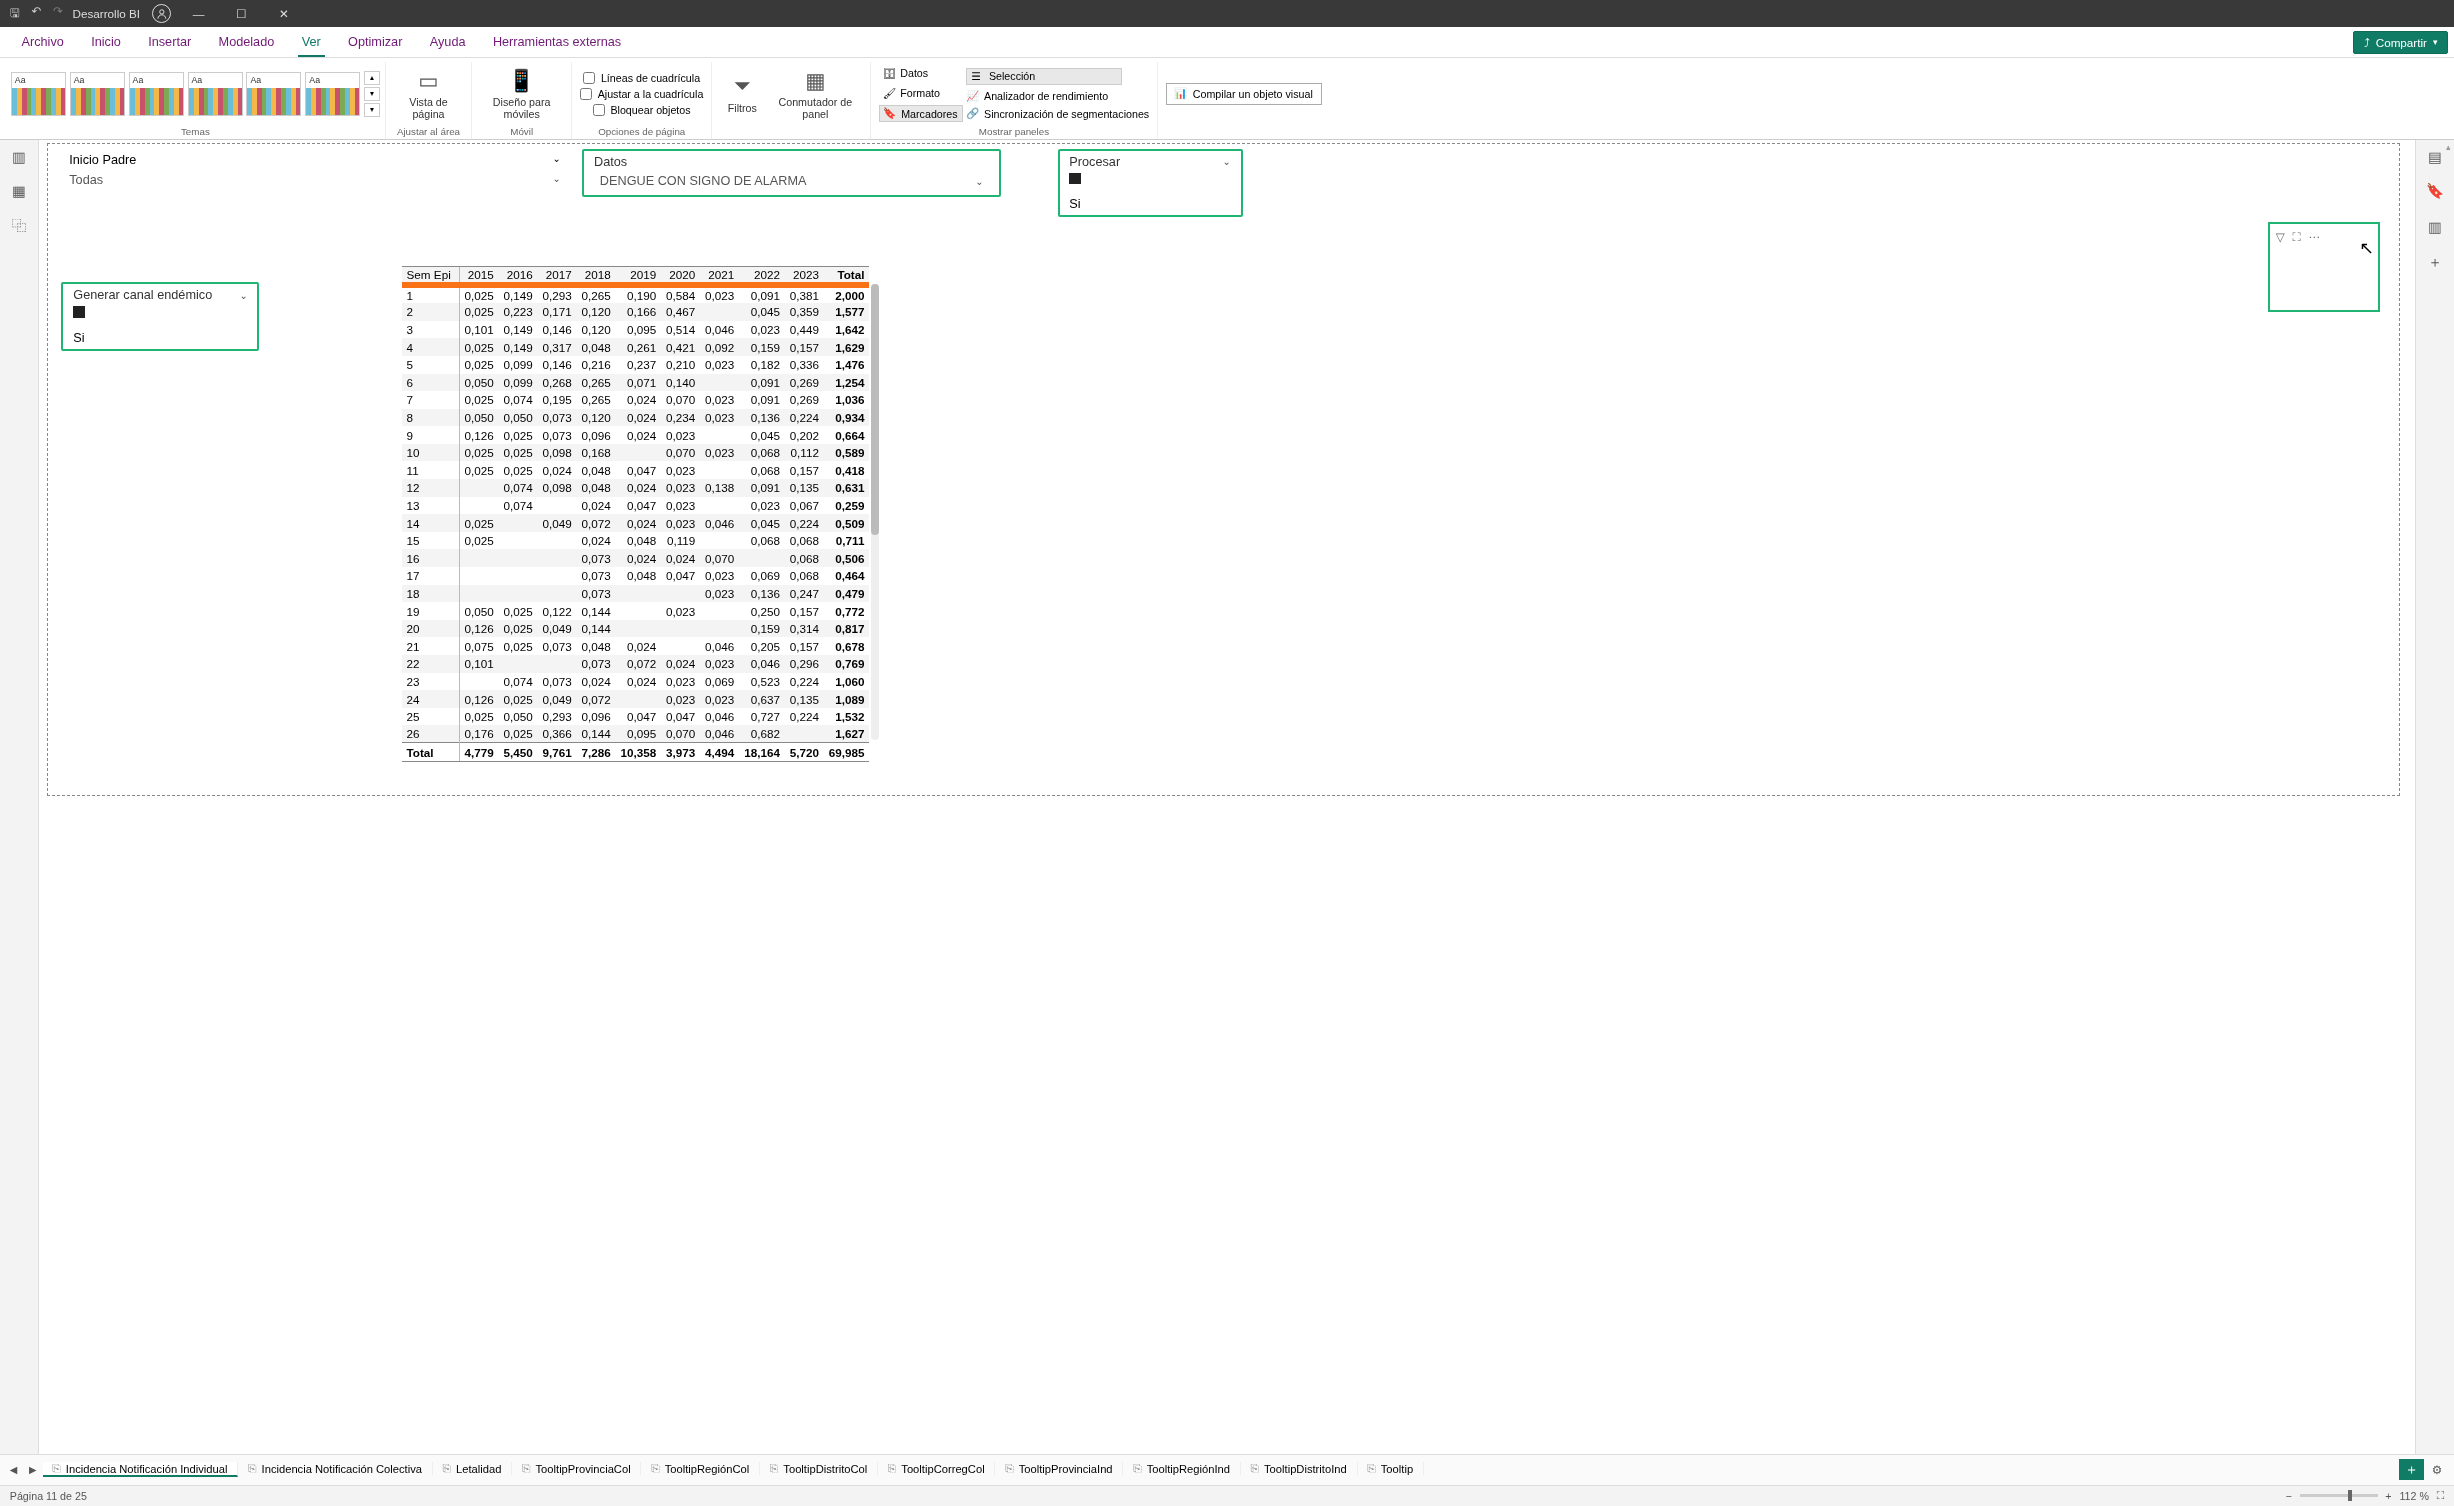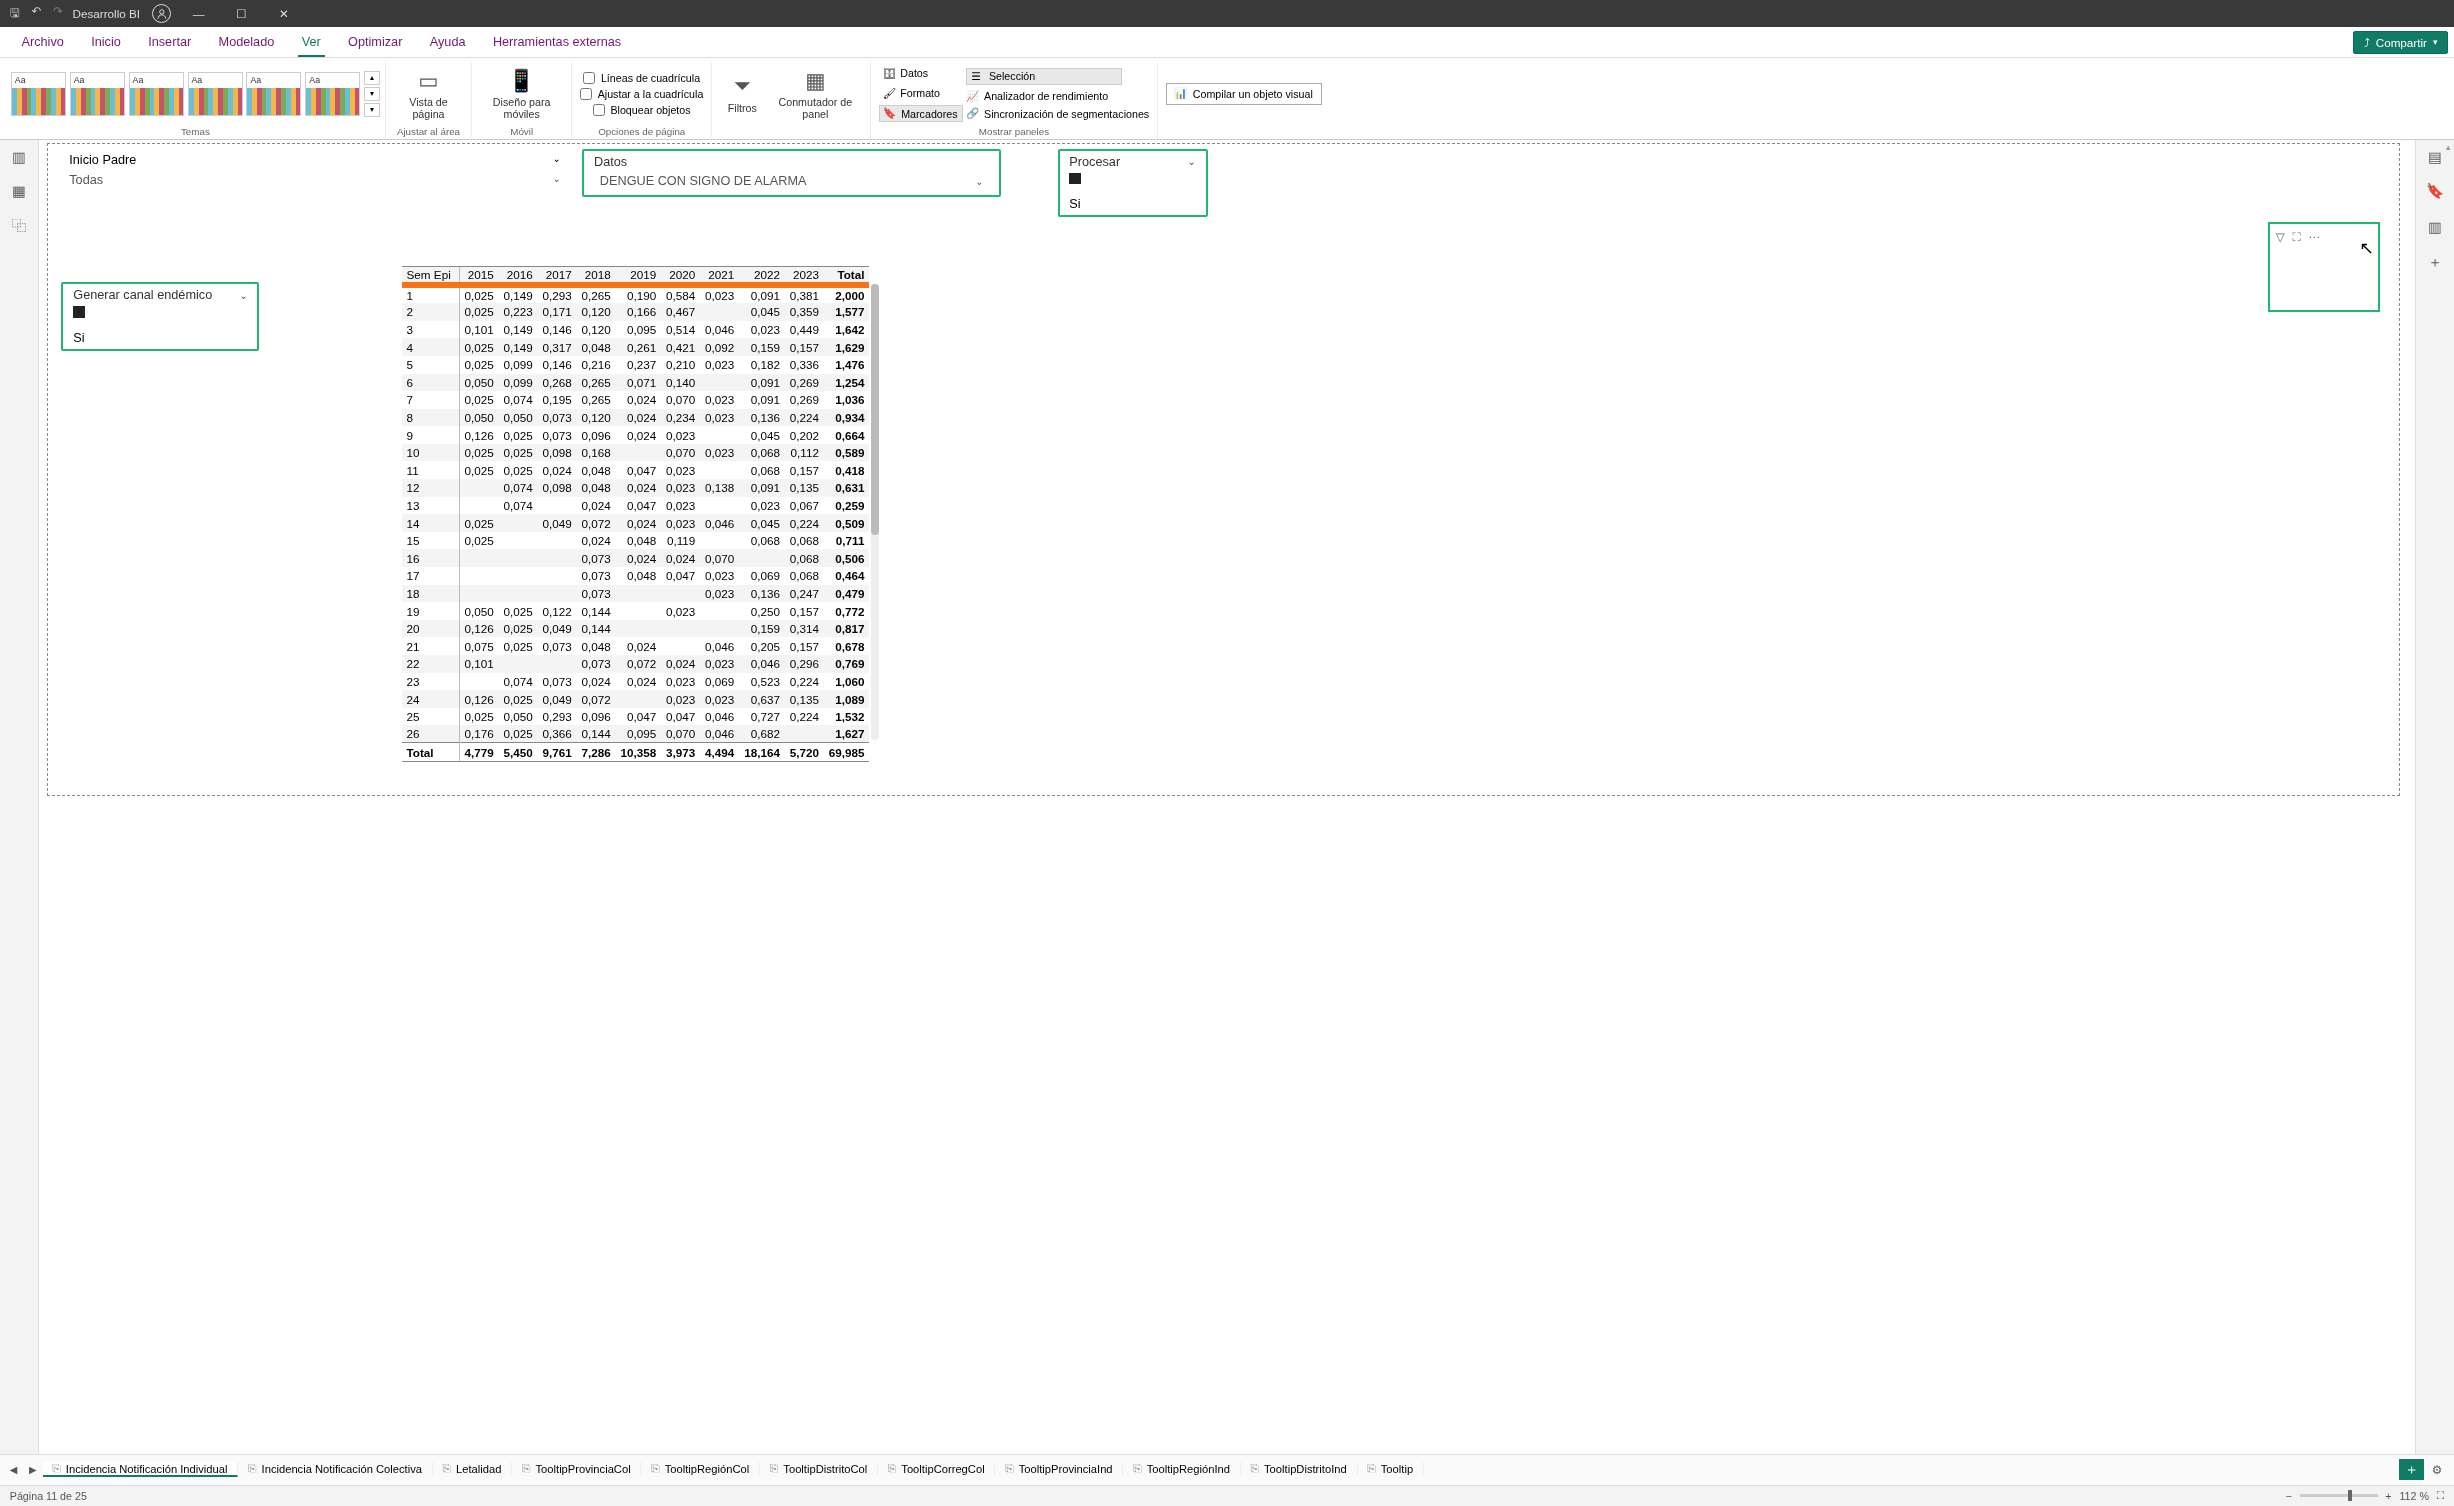--- a/index.html
+++ b/index.html
@@ -282,21 +282,21 @@
                 <span>Datos</span>
               </div>
             <div class="dropdown-val">
                 <span>DENGUE CON SIGNO DE ALARMA</span>
                 <span style="font-size:9.8px">⌄</span>
               </div>
           </div>
 
           <div style="width:29px"></div>
 
-          <div class="slicer" style="width:150px">
+          <div class="slicer" style="width:185px">
             <div class="hdr">
                 <span>Procesar</span>
                 <span class="chev">⌄</span>
               </div>
             <div class="val">
                 <span class="sq"></span>
                 <span>Si</span>
               </div>
           </div>
         </div>

